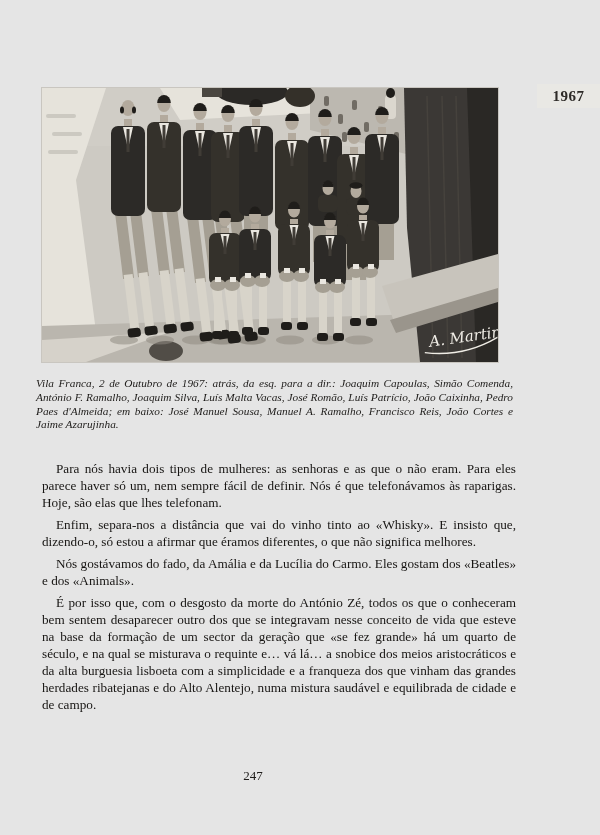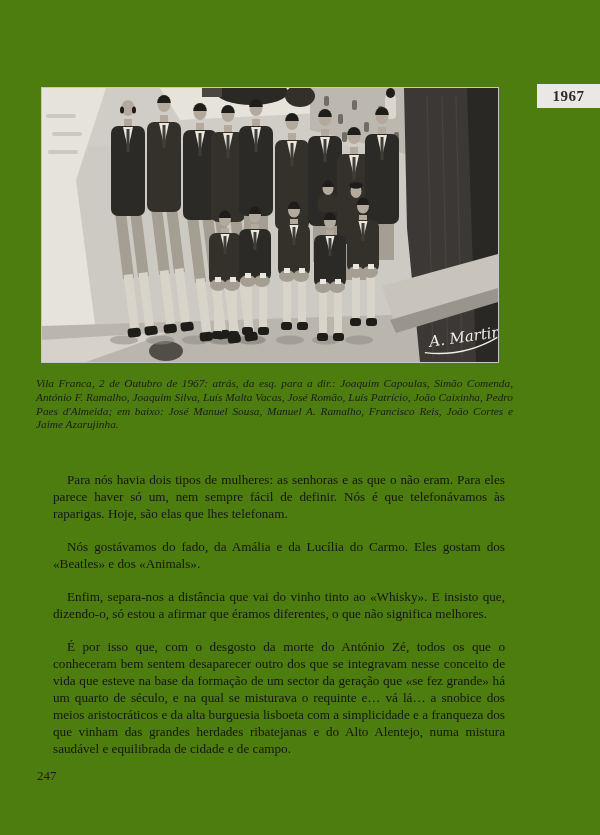--- a/index.html
+++ b/index.html
@@ -1,19 +1,19 @@
 <!DOCTYPE html>
 <html><head>
 <meta charset="utf-8">
 <style>
   html,body{margin:0;padding:0;}
   .page{
     position:relative;
     width:600px;height:835px;
-    background:#4d7c0f;
+    background:#e5e5e5;
     overflow:hidden;
     font-family:"Liberation Serif", serif;
     color:#171513;
   }
   .year-tab{
     position:absolute;
     top:84px;right:0;
     width:63px;height:24px;
     background:#e9e8e4;
     display:flex;align-items:center;justify-content:center;
@@ -39,26 +39,26 @@
     color:#1e1c1a;
     text-align:justify;
   }
   .body-text{
     position:absolute;
     left:37px;top:455px;
     width:484px;
     font:13.2px/17px "Liberation Serif", serif;
     text-align:justify;
   }
-  .body-text p{margin:16px;text-indent:14px;}
+  .body-text p{margin:5px;text-indent:14px;}
   .page-number{
     position:absolute;
     left:37px;top:768px;
     width:432px;
-    text-align:left;
+    text-align:center;
     font:13px "Liberation Serif", serif;
     color:#1e1c1a;
   }
 </style>
 </head>
 <body>
 
 <div class="page">
 
   <div class="year-tab">
@@ -313,20 +313,20 @@
         <text x="388" y="258" style="font:italic 15px 'DejaVu Serif', serif; fill:#f0ede6;">A. Martins</text>
         <path d="M382 263 q38 10 74 -5" stroke="#f0ede6" fill="none" stroke-width="1.3"></path>
       </g>
     </svg>
   </div>
 
   <div class="caption">Vila Franca, 2 de Outubro de 1967: atrás, da esq. para a dir.: Joaquim Capoulas, Simão Comenda, António F. Ramalho, Joaquim Silva, Luís Malta Vacas, José Romão, Luís Patrício, João Caixinha, Pedro Paes d'Almeida; em baixo: José Manuel Sousa, Manuel A. Ramalho, Francisco Reis, João Cortes e Jaime Azarujinha.</div>
 
   <div class="body-text">
     <p>Para nós havia dois tipos de mulheres: as senhoras e as que o não eram. Para eles parece haver só um, nem sempre fácil de definir. Nós é que telefonávamos às raparigas. Hoje, são elas que lhes telefonam.</p>
+    <p>Enfim, separa-nos a distância que vai do vinho tinto ao «Whisky». E insisto que, dizendo-o, só estou a afirmar que éramos diferentes, o que não significa melhores.</p>
     <p>Nós gostávamos do fado, da Amália e da Lucília do Carmo. Eles gostam dos «Beatles» e dos «Animals».</p>
-    <p>Enfim, separa-nos a distância que vai do vinho tinto ao «Whisky». E insisto que, dizendo-o, só estou a afirmar que éramos diferentes, o que não significa melhores.</p>
     <p>É por isso que, com o desgosto da morte do António Zé, todos os que o conheceram bem sentem desaparecer outro dos que se integravam nesse conceito de vida que esteve na base da formação de um sector da geração que «se fez grande» há um quarto de século, e na qual se misturava o requinte e… vá lá… a snobice dos meios aristocráticos e da alta burguesia lisboeta com a simplicidade e a franqueza dos que vinham das grandes herdades ribatejanas e do Alto Alentejo, numa mistura saudável e equilibrada de cidade e de campo.</p>
   </div>
 
   <div class="page-number">247</div>
 
 </div>
 
 </body></html>

